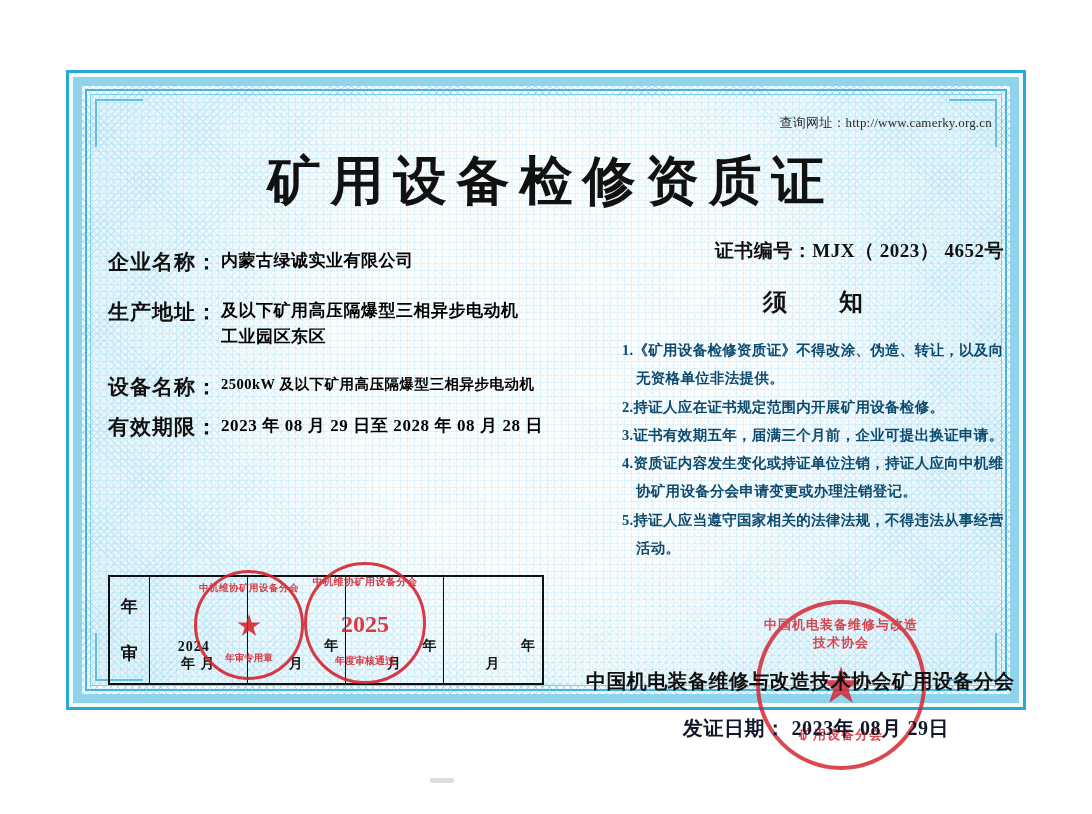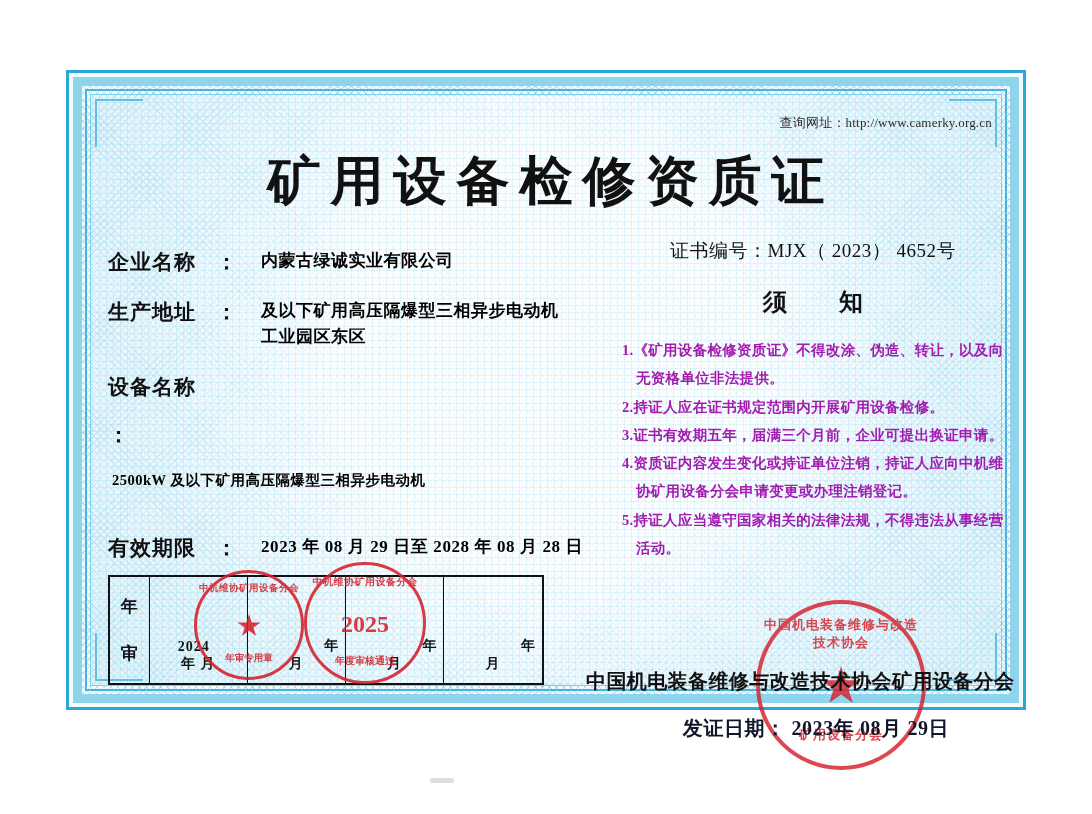--- a/index.html
+++ b/index.html
@@ -125,21 +125,20 @@
     position: absolute;
     left: 42px;
     top: 178px;
     width: 500px;
   }
   .row {
     position: relative;
     margin-bottom: 22px;
     display: flex;
     align-items: flex-start;
-    gap: 20px;
   }
   .row-label {
     font-size: 21px;
     font-weight: bold;
     color: #111;
     white-space: nowrap;
     letter-spacing: 1px;
   }
   .row-colon {
     font-size: 21px;
@@ -155,51 +154,51 @@
     letter-spacing: 0.5px;
   }
   .row-value.small {
     font-size: 14.5px;
   }
   .row-value.valid {
     font-size: 17px;
     letter-spacing: 0.6px;
   }
   #row-address { }
-  #row-device  { margin-bottom: 43px; flex-direction: column; }
+  #row-device  { margin-bottom: 12px; }
   #row-valid   { margin-bottom: 0; }
 
   
   .right-block {
     position: absolute;
     left: 556px;
     top: 168px;
     width: 382px;
   }
   .cert-no {
     font-size: 19px;
-    font-weight: normal;
-    color: #111;
-    text-align: center;
+    font-weight: bold;
+    color: #111;
+    text-align: right;
     letter-spacing: 0.5px;
     white-space: nowrap;
   }
   .notice-title {
     margin-top: 22px;
     text-align: center;
     font-size: 24px;
     font-weight: bold;
     letter-spacing: 14px;
     text-indent: 14px;
     color: #111;
   }
   .notice-list {
     margin-top: 18px;
     font-size: 14.5px;
-    color: #a21caf;
+    color: #0c4a6e;
     line-height: 1.95;
     font-weight: bold;
     letter-spacing: 0.3px;
   }
   .notice-item {
     display: block;
     text-indent: 0;
     padding-left: 14px;
     text-indent: -14px;
   }

